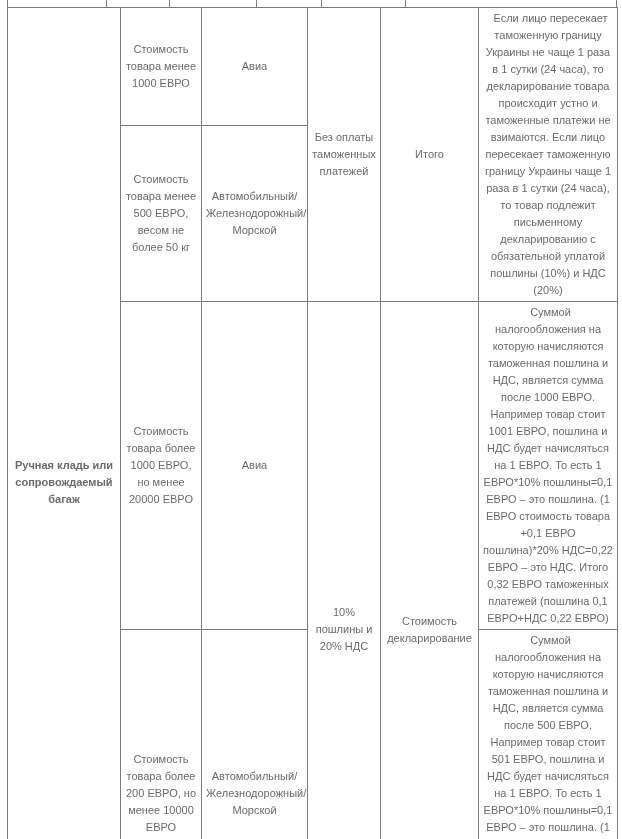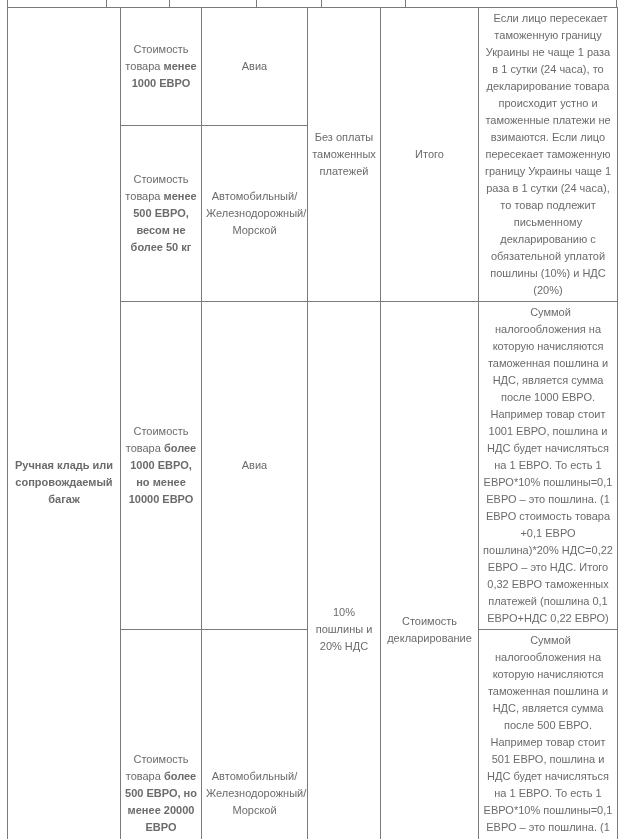--- a/index.html
+++ b/index.html
@@ -31,21 +31,21 @@
     border:1px solid var(--border);
     vertical-align:middle;
     font-size:11px;
     line-height:17px;
     text-align:center;
     padding:2px 4px;
     overflow:hidden;
     margin-top:29px;
   }
   td.rowhead{font-weight:bold;}
-  td.cost b{font-weight:bold;}
+  td.cost b{font-weight:normal;}
   td.note{
     vertical-align:top;
     text-align:left;
     line-height:15px;
     padding:3px 4px 0 4px;
     text-indent:5px;
   }
   tr.rA{height:102px;}
   tr.rB{height:152px;}
   tr.rC{height:285px;}
@@ -103,39 +103,39 @@
           <span>Стоимость товара</span>
           <b>менее 500 ЕВРО, весом не более 50 кг</b>
         </td>
         <td>
           <span>Автомобильный/ Железнодорожный/ Морской</span>
         </td>
       </tr>
       <tr class="rC">
         <td class="cost">
           <span>Стоимость товара</span>
-          <b>более 1000 ЕВРО, но менее 10000 ЕВРО</b>
+          <b>более 1000 ЕВРО, но менее 20000 ЕВРО</b>
         </td>
         <td>
           <span>Авиа</span>
         </td>
         <td rowspan="2">
           <span>10% пошлины и 20% НДС</span>
         </td>
         <td rowspan="2">
           <span>Стоимость декларирование</span>
         </td>
         <td class="note">
           <span>Суммой налогообложения на которую начисляются таможенная пошлина и НДС, является сумма после 1000 ЕВРО. Например товар стоит 1001 ЕВРО, пошлина и НДС будет начисляться на 1 ЕВРО. То есть 1 ЕВРО*10% пошлины=0,1 ЕВРО – это пошлина. (1 ЕВРО стоимость товара +0,1 ЕВРО пошлина)*20% НДС=0,22 ЕВРО – это НДС. Итого 0,32 ЕВРО таможенных платежей (пошлина 0,1 ЕВРО+НДС 0,22 ЕВРО)</span>
         </td>
       </tr>
       <tr class="rD">
         <td class="cost">
           <span>Стоимость товара</span>
-          <b>более 500 ЕВРО, но менее 20000 ЕВРО</b>
+          <b>более 200 ЕВРО, но менее 10000 ЕВРО</b>
         </td>
         <td>
           <span>Автомобильный/ Железнодорожный/ Морской</span>
         </td>
         <td class="note">
           <span>Суммой налогообложения на которую начисляются таможенная пошлина и НДС, является сумма после 500 ЕВРО. Например товар стоит 501 ЕВРО, пошлина и НДС будет начисляться на 1 ЕВРО. То есть 1 ЕВРО*10% пошлины=0,1 ЕВРО – это пошлина. (1 ЕВРО стоимость товара +0,1 ЕВРО пошлина)*20% НДС=0,22 ЕВРО – это НДС. Итого 0,32 ЕВРО таможенных платежей (пошлина 0,1 ЕВРО+НДС 0,22 ЕВ</span>
         </td>
       </tr>
     </tbody>
       </table>

